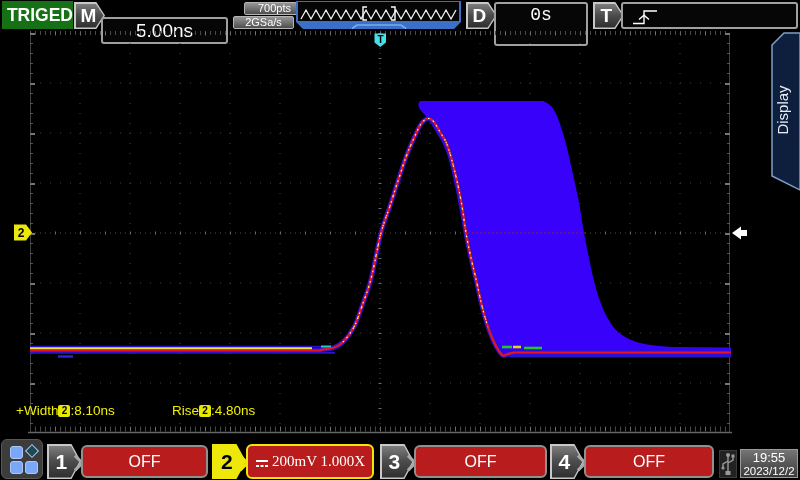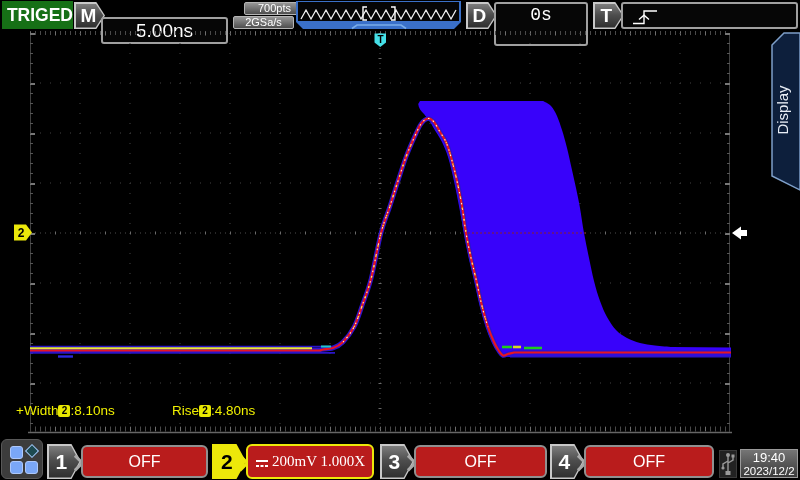--- a/index.html
+++ b/index.html
@@ -171,15 +171,15 @@
   <svg width="16" height="26" viewBox="0 0 16 26">
     <circle cx="8" cy="4" r="2" fill="#999"></circle>
     <path d="M8 5 V20 M8 10 L3 13 V16 M8 12 L13 9 V6" stroke="#999" stroke-width="1.4" fill="none"></path>
     <rect x="11.5" y="3.5" width="3" height="3" fill="#999"></rect>
     <circle cx="3" cy="17" r="1.6" fill="#999"></circle>
     <rect x="5.5" y="20" width="5" height="4" fill="#999"></rect>
   </svg>
 </div>
 
 <div class="abs" style="left:740px;top:449px;width:58px;height:29px;background:linear-gradient(180deg,#757575,#3a3a3a);border:1px solid #9a9a9a;box-sizing:border-box;color:#fff;text-align:center;">
-  <div style="font-size:13px;line-height:14px;margin-top:1px;">19:40</div>
+  <div style="font-size:13px;line-height:14px;margin-top:1px;">19:55</div>
   <div style="font-size:11.5px;line-height:12px;">2023/12/2</div>
 </div>
 
 </body></html>

